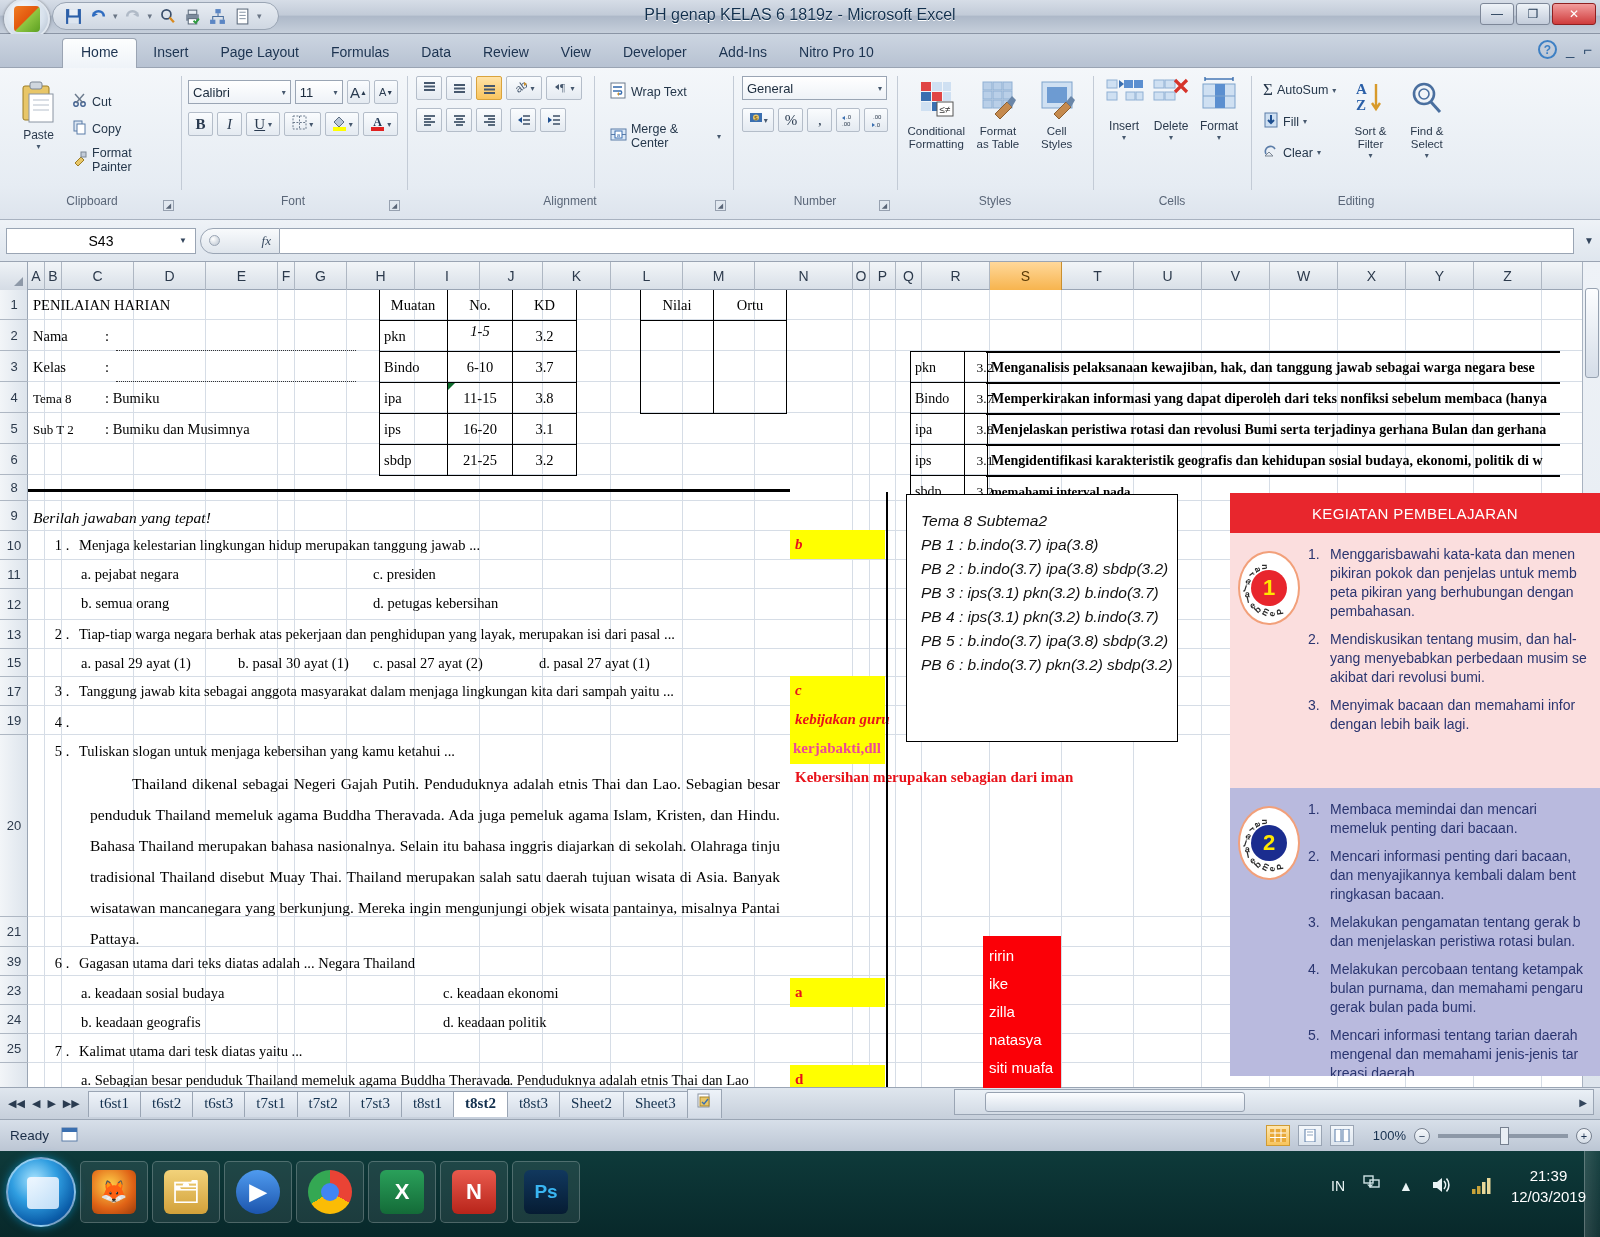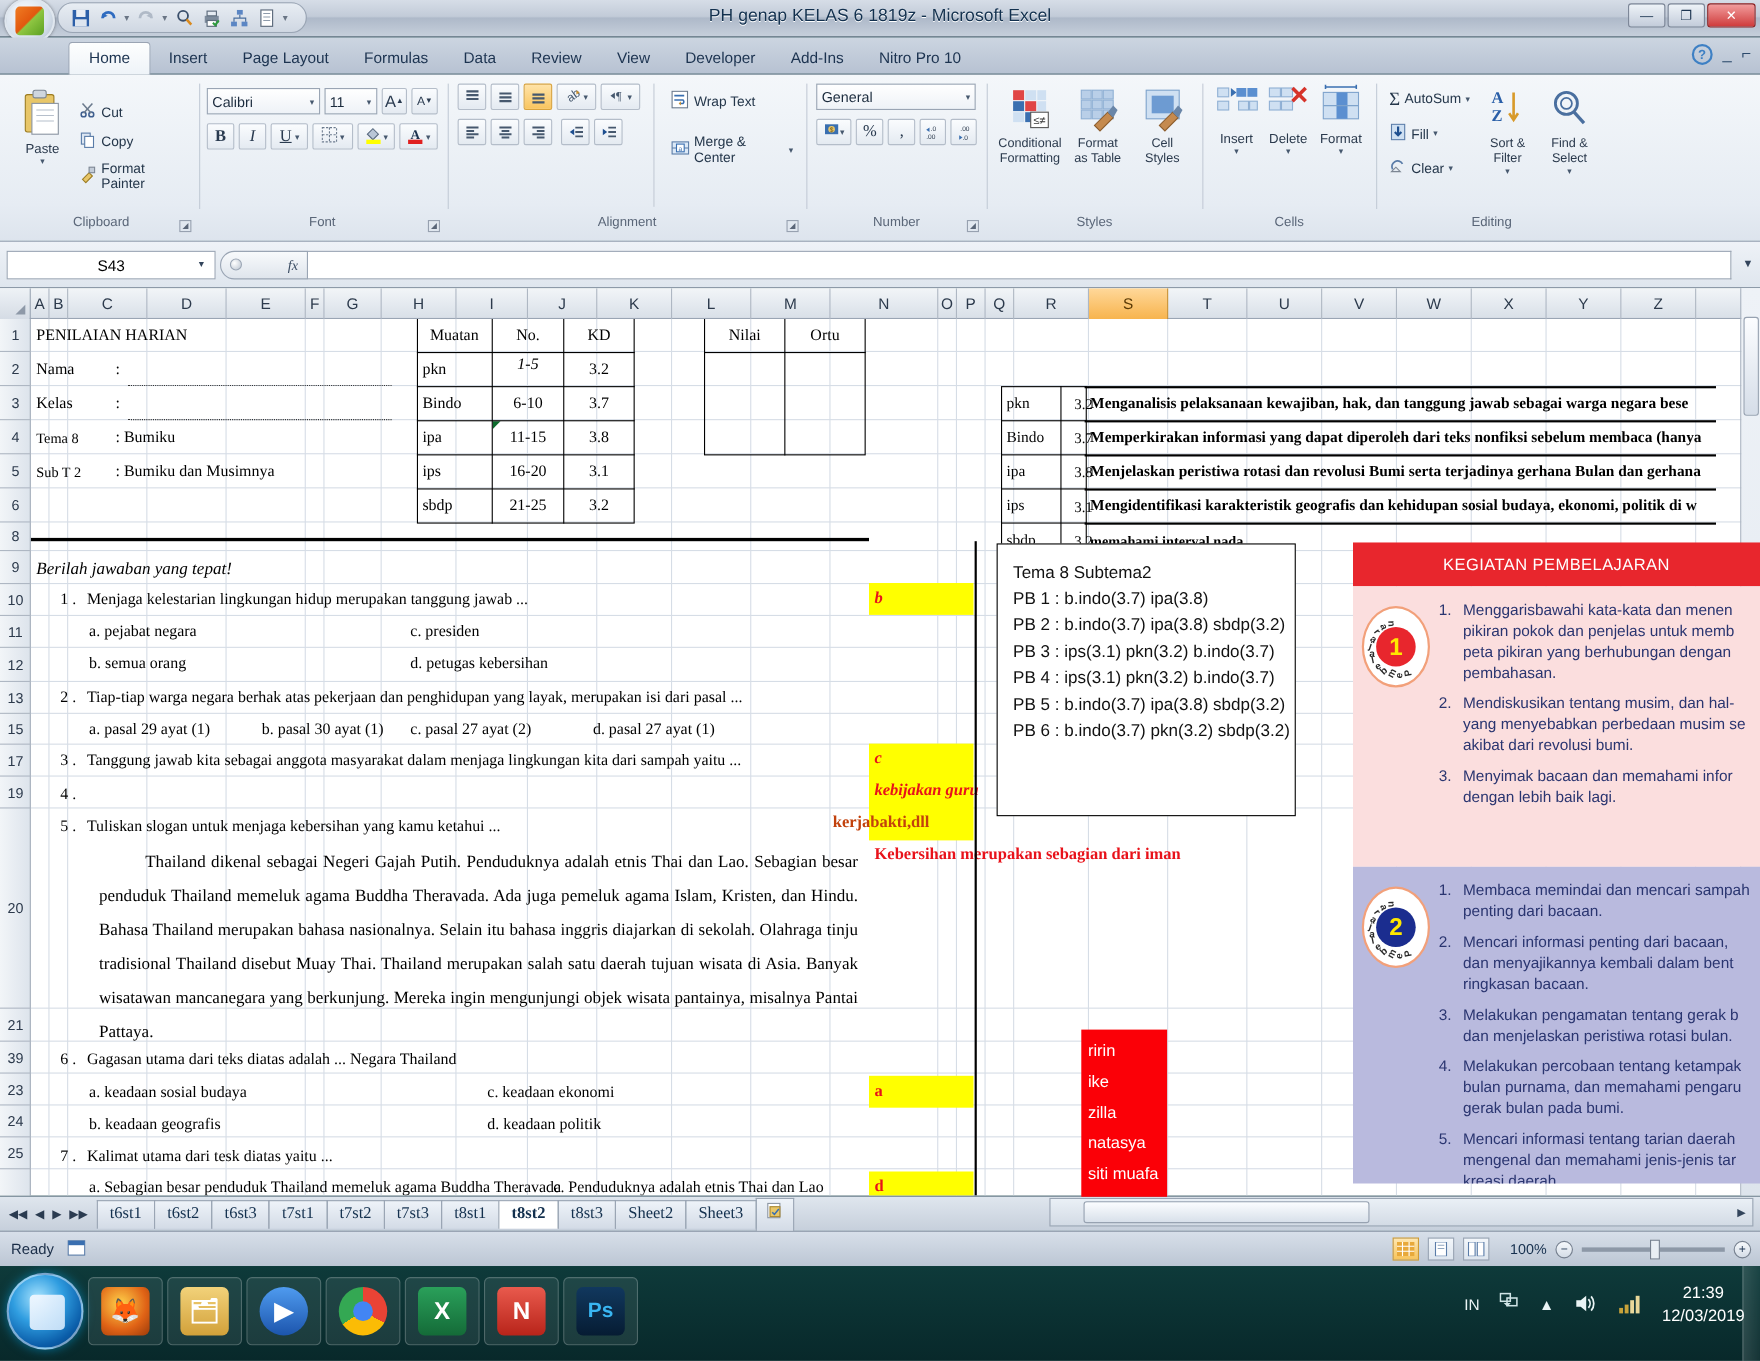--- a/index.html
+++ b/index.html
@@ -118,21 +118,21 @@
   .gl-v { position:absolute; top:0; width:1px; background:#d6dde6; height:797px; }
   .gl-h { position:absolute; left:0; width:1572px; height:1px; background:#d6dde6; }
   .cell { position:absolute; font-family:"Liberation Serif", serif; font-size:14.5px; color:#000;
      display:flex; align-items:center; white-space:nowrap; padding:0 3px; }
   .cell.ctr { justify-content:center; }
   .bx { position:absolute; border:1px solid #000; }
   .thickline { position:absolute; background:#000; }
   
   #notebox { position:absolute; left:906px; top:494px; width:272px; height:248px;
      background:#fff; border:1px solid #000; padding:14px 0 0 14px; z-index:20;}
-  #notebox div { font-family:"Liberation Sans", sans-serif; font-size:15.5px; color:#111; line-height:24px; }
+  #notebox div { font-family:"Liberation Sans", sans-serif; font-size:15.5px; color:#111; line-height:24px;font-style:italic; }
   #redbox { position:absolute; left:983px; top:936px; width:78px; height:152px; background:#fb0007; z-index:15;
      padding:6px 0 0 6px; }
   #redbox div { color:#fff; font-family:"Liberation Sans",sans-serif; font-size:15px; line-height:28px;}
   #kegiatan { position:absolute; left:1230px; top:493px; width:370px; height:583px; z-index:12; overflow:hidden;
      font-family:"Liberation Sans", sans-serif; }
   #keg-head { height:40px; background:#e8262d; color:#fff; display:flex; align-items:center; justify-content:center;
      font-size:15px; letter-spacing:.4px;}
   .keg-sec { display:flex; padding:12px 0 10px 0; }
   .keg-sec.s1 { background:#fbdede; min-height:255px; }
   .keg-sec.s2 { background:#b9bade; min-height:300px; }
@@ -940,21 +940,21 @@
     <div class="cell" style="left:48px; top:746px; width:700px; height:30px;">Kalimat utama dari tesk diatas yaitu ...</div>
     <div class="cell" style="left:50px; top:775px; width:420px; height:30px;">a. Sebagian besar penduduk Thailand  memeluk agama Buddha Theravada</div>
     <div class="cell" style="left:472px; top:775px; width:380px; height:30px;">c. Penduduknya adalah etnis Thai  dan  Lao</div>
 
     <div style="position:absolute; left:762px; top:240px; width:95px; height:29px; background:#ffff00;"></div>
     <div class="cell" style="left:764px; top:240px; width:90px; height:29px; font-style:italic; font-weight:bold; color:#e8121a; font-size:15px;">b</div>
 
     <div style="position:absolute; left:762px; top:386px; width:95px; height:88px; background:#ffff00;"></div>
     <div class="cell" style="left:764px; top:386px; width:90px; height:29px; font-style:italic; font-weight:bold; color:#e8121a; font-size:15px;">c</div>
     <div class="cell" style="left:764px; top:415px; width:140px; height:29px; font-style:italic; font-weight:bold; color:#e8121a; font-size:15px;">kebijakan guru</div>
-    <div class="cell" style="left:726px; top:444px; width:140px; height:29px; font-weight:bold; color:#c2410c; font-size:15px;">kerjabakti,dll</div>
+    <div class="cell" style="left:762px; top:444px; width:140px; height:29px; font-weight:bold; color:#ec4899; font-size:15px;">kerjabakti,dll</div>
     <div class="cell" style="left:764px; top:473px; width:420px; height:29px; font-weight:bold; color:#e8121a; font-size:15px;">Kebersihan merupakan sebagian dari iman</div>
 
     <div style="position:absolute; left:762px; top:688px; width:95px; height:29px; background:#ffff00;"></div>
     <div class="cell" style="left:764px; top:688px; width:90px; height:29px; font-weight:bold; color:#e8121a; font-size:15px;">a</div>
 
     <div style="position:absolute; left:762px; top:775px; width:95px; height:29px; background:#ffff00;"></div>
     <div class="cell" style="left:764px; top:775px; width:90px; height:29px; font-weight:bold; color:#e8121a; font-size:15px;">d</div>
 
     <div class="thickline" style="left:858px; top:202px; width:2px; height:595px;"></div>
   </div>
@@ -1031,21 +1031,21 @@
           <span style="transform:rotate(52deg) translate(-26px,0)">r</span>
           <span style="transform:rotate(70deg) translate(-26px,0)">a</span>
           <span style="transform:rotate(88deg) translate(-26px,0)">n</span>
         </div>
         <div class="badge-num b">2</div>
       </div>
     </div>
     <div class="keg-list">
       <div class="keg-item">
           <span class="n">1.</span>
-          <span>Membaca memindai dan mencari sampah penting dari bacaan.</span>
+          <span>Membaca memindai dan mencari memeluk penting dari bacaan.</span>
         </div>
       <div class="keg-item">
           <span class="n">2.</span>
           <span>Mencari informasi penting dari bacaan, dan menyajikannya kembali dalam bent ringkasan bacaan.</span>
         </div>
       <div class="keg-item">
           <span class="n">3.</span>
           <span>Melakukan pengamatan tentang gerak b dan menjelaskan peristiwa rotasi bulan.</span>
         </div>
       <div class="keg-item">

